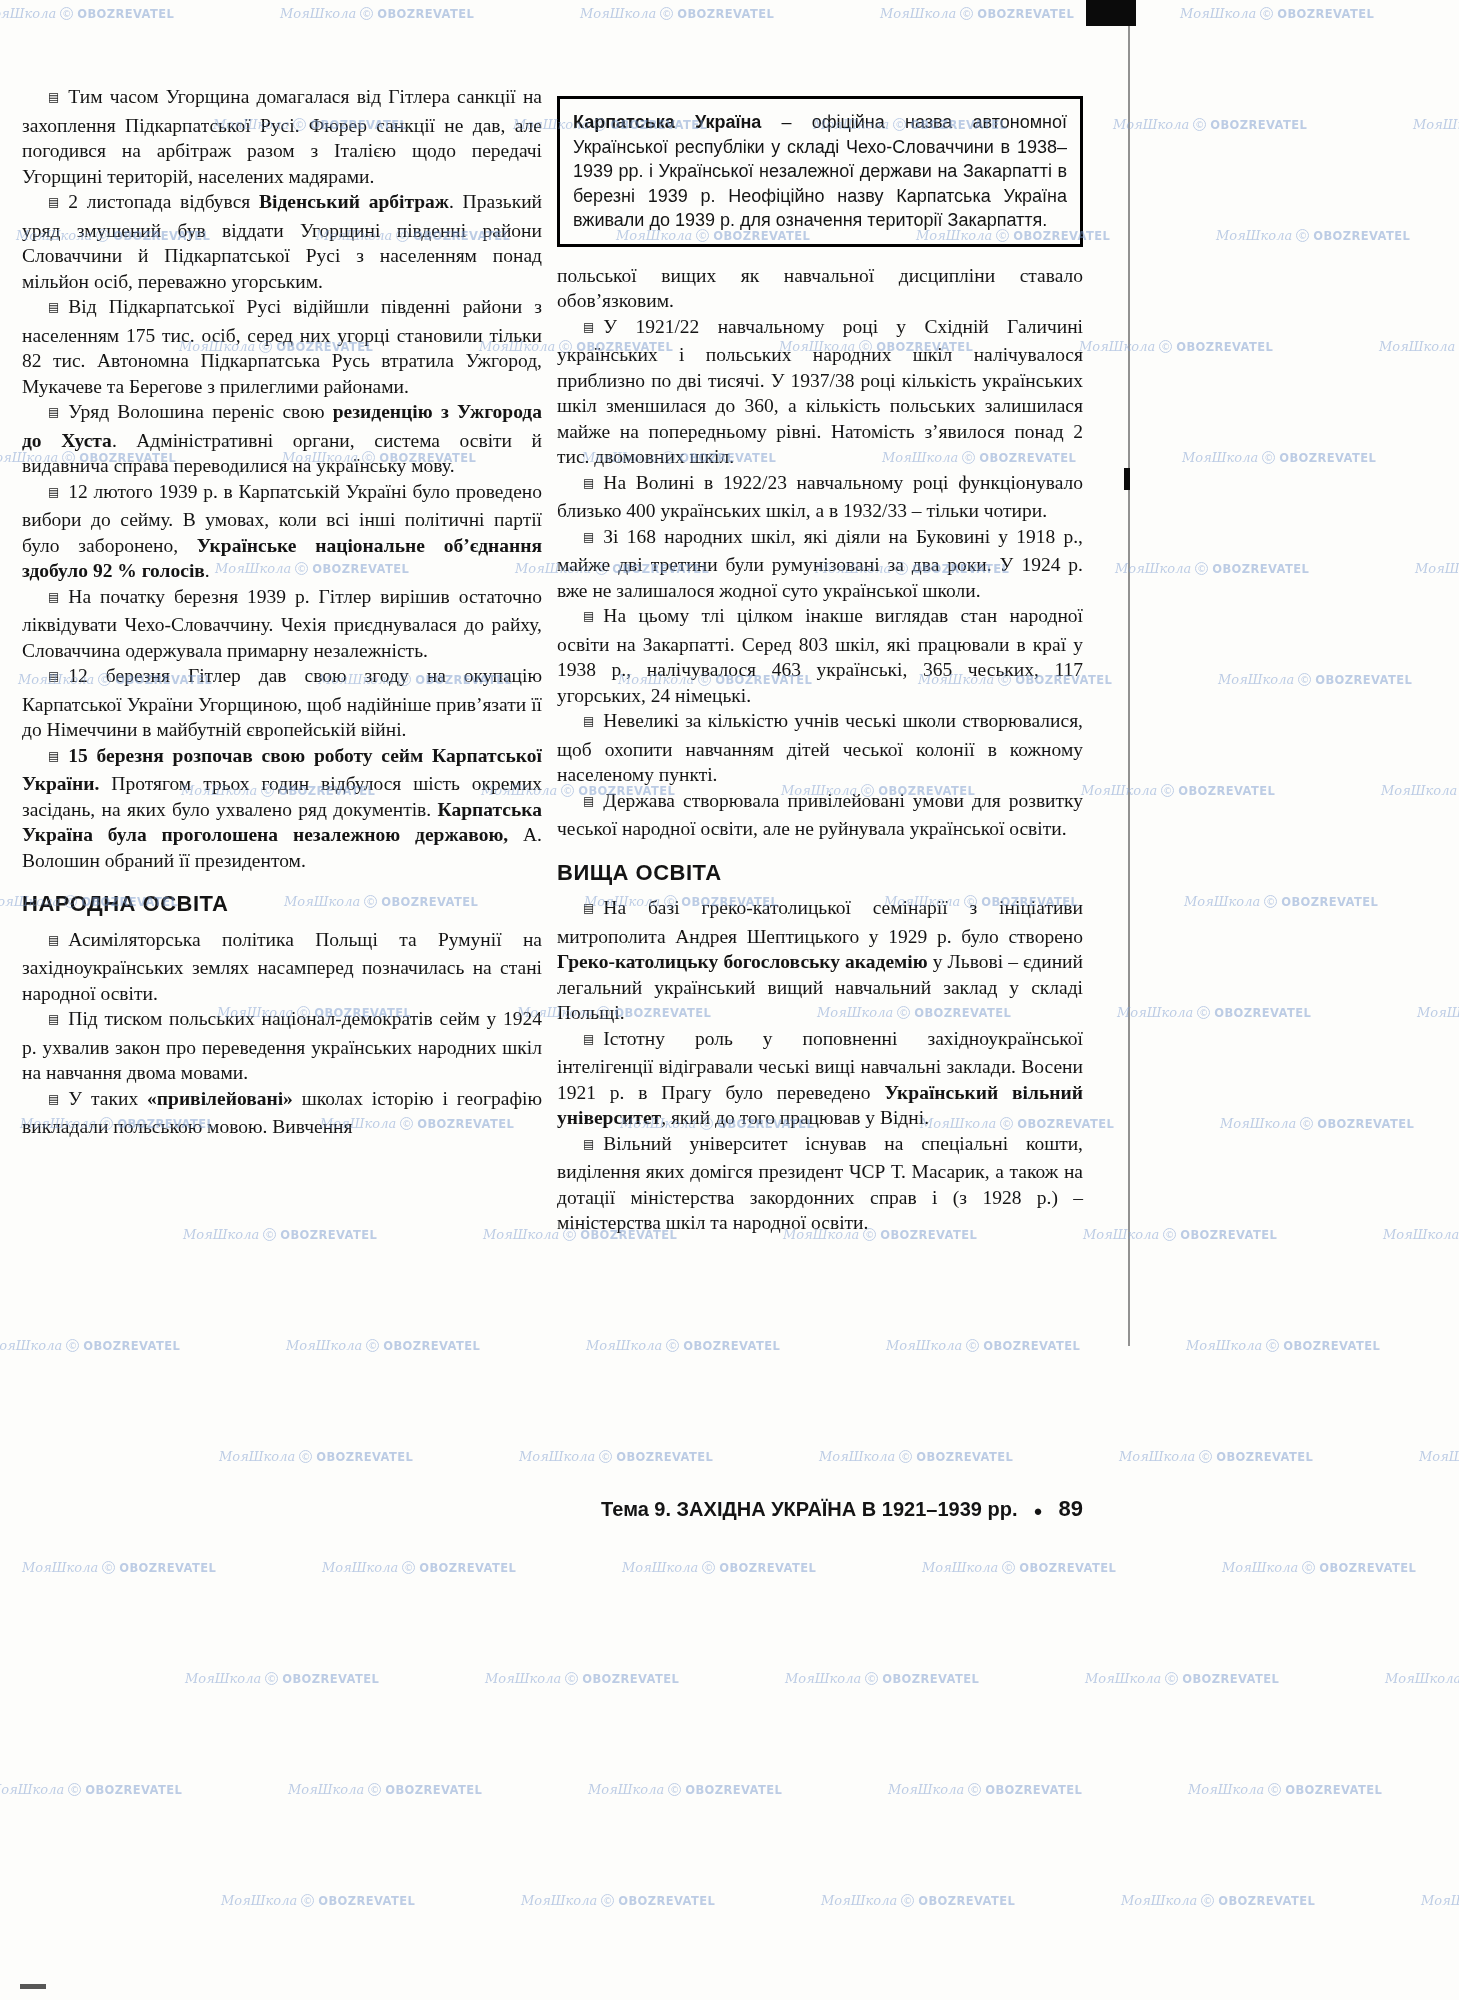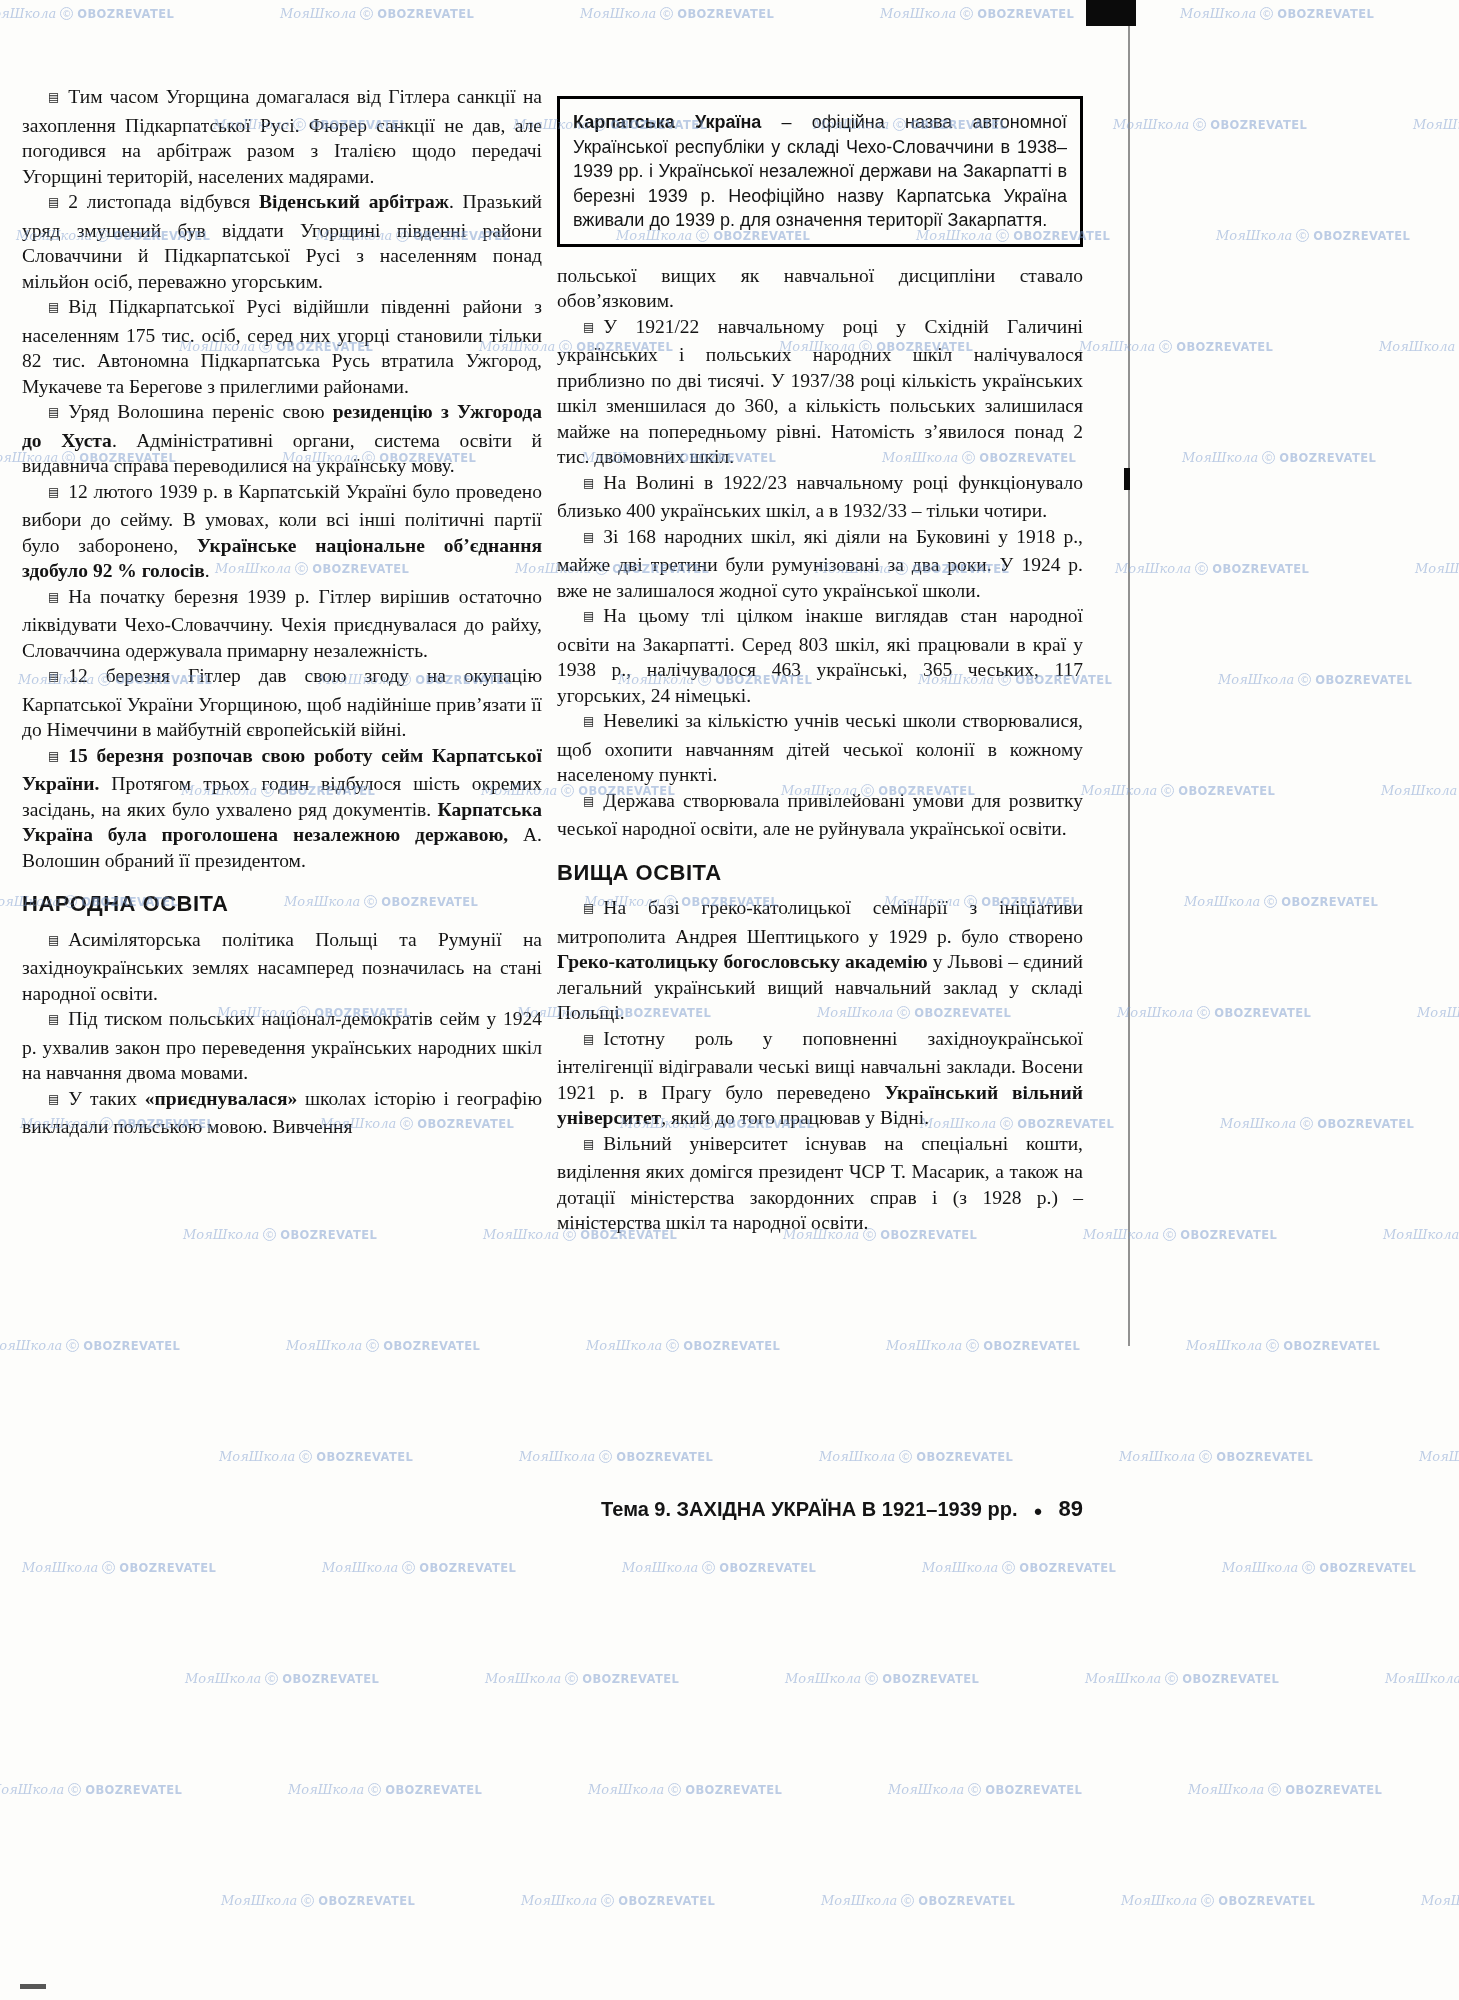--- a/index.html
+++ b/index.html
@@ -48,21 +48,21 @@
       <p class="para"><span class="pbullet">▤</span><span>2 листопада відбувся </span><span class="b">Віденський арбітраж</span><span>. Празький уряд змушений був віддати Угорщині південні райони Словаччини й Підкарпатської Русі з населенням понад мільйон осіб, переважно угорським.</span></p>
       <p class="para"><span class="pbullet">▤</span><span>Від Підкарпатської Русі відійшли південні райони з населенням 175 тис. осіб, серед них угорці становили тільки 82 тис. Автономна Підкарпатська Русь втратила Ужгород, Мукачеве та Берегове з прилеглими районами.</span></p>
       <p class="para"><span class="pbullet">▤</span><span>Уряд Волошина переніс свою </span><span class="b">резиденцію з Ужгорода до Хуста</span><span>. Адміністративні органи, система освіти й видавнича справа переводилися на українську мову.</span></p>
       <p class="para"><span class="pbullet">▤</span><span>12 лютого 1939 р. в Карпатській Україні було проведено вибори до сейму. В умовах, коли всі інші політичні партії було заборонено, </span><span class="b">Українське національне обʼєднання здобуло 92 % голосів</span><span>.</span></p>
       <p class="para"><span class="pbullet">▤</span><span>На початку березня 1939 р. Гітлер вирішив остаточно ліквідувати Чехо-Словаччину. Чехія приєднувалася до райху, Словаччина одержувала примарну незалежність.</span></p>
       <p class="para"><span class="pbullet">▤</span><span>12 березня Гітлер дав свою згоду на окупацію Карпатської України Угорщиною, щоб надійніше привʼязати її до Німеччини в майбутній європейській війні.</span></p>
       <p class="para"><span class="pbullet">▤</span><span class="b">15 березня розпочав свою роботу сейм Карпатської України.</span><span> Протягом трьох годин відбулося шість окремих засідань, на яких було ухвалено ряд документів. </span><span class="b">Карпатська Україна була проголошена незалежною державою,</span><span> А. Волошин обраний її президентом.</span></p>
       <div class="heading">НАРОДНА ОСВІТА</div>
       <p class="para"><span class="pbullet">▤</span><span>Асиміляторська політика Польщі та Румунії на західноукраїнських землях насамперед позначилась на стані народної освіти.</span></p>
       <p class="para"><span class="pbullet">▤</span><span>Під тиском польських націонал-демократів сейм у 1924 р. ухвалив закон про переведення українських народних шкіл на навчання двома мовами.</span></p>
-      <p class="para"><span class="pbullet">▤</span><span>У таких </span><span class="b">«приєднувалася»</span><span> школах історію і географію викладали польською мовою. Вивчення</span></p>
+      <p class="para"><span class="pbullet">▤</span><span>У таких </span><span class="b">«привілейовані»</span><span> школах історію і географію викладали польською мовою. Вивчення</span></p>
     </div>
   <div class="col col-right">
       <div class="defbox"><span class="b">Карпатська Україна</span><span> – офіційна назва автономної Української республіки у складі Чехо-Словаччини в 1938–1939 рр. і Української незалежної держави на Закарпатті в березні 1939 р. Неофіційно назву Карпатська Україна вживали до 1939 р. для означення території Закарпаття.</span></div>
       <p class="para cont"><span>польської вищих як навчальної дисципліни ставало обовʼязковим.</span></p>
       <p class="para"><span class="pbullet">▤</span><span>У 1921/22 навчальному році у Східній Галичині українських і польських народних шкіл налічувалося приблизно по дві тисячі. У 1937/38 році кількість українських шкіл зменшилася до 360, а кількість польських залишилася майже на попередньому рівні. Натомість зʼявилося понад 2 тис. двомовних шкіл.</span></p>
       <p class="para"><span class="pbullet">▤</span><span>На Волині в 1922/23 навчальному році функціонувало близько 400 українських шкіл, а в 1932/33 – тільки чотири.</span></p>
       <p class="para"><span class="pbullet">▤</span><span>Зі 168 народних шкіл, які діяли на Буковині у 1918 р., майже дві третини були румунізовані за два роки. У 1924 р. вже не залишалося жодної суто української школи.</span></p>
       <p class="para"><span class="pbullet">▤</span><span>На цьому тлі цілком інакше виглядав стан народної освіти на Закарпатті. Серед 803 шкіл, які працювали в краї у 1938 р., налічувалося 463 українські, 365 чеських, 117 угорських, 24 німецькі.</span></p>
       <p class="para"><span class="pbullet">▤</span><span>Невеликі за кількістю учнів чеські школи створювалися, щоб охопити навчанням дітей чеської колонії в кожному населеному пункті.</span></p>
       <p class="para"><span class="pbullet">▤</span><span>Держава створювала привілейовані умови для розвитку чеської народної освіти, але не руйнувала української освіти.</span></p>

